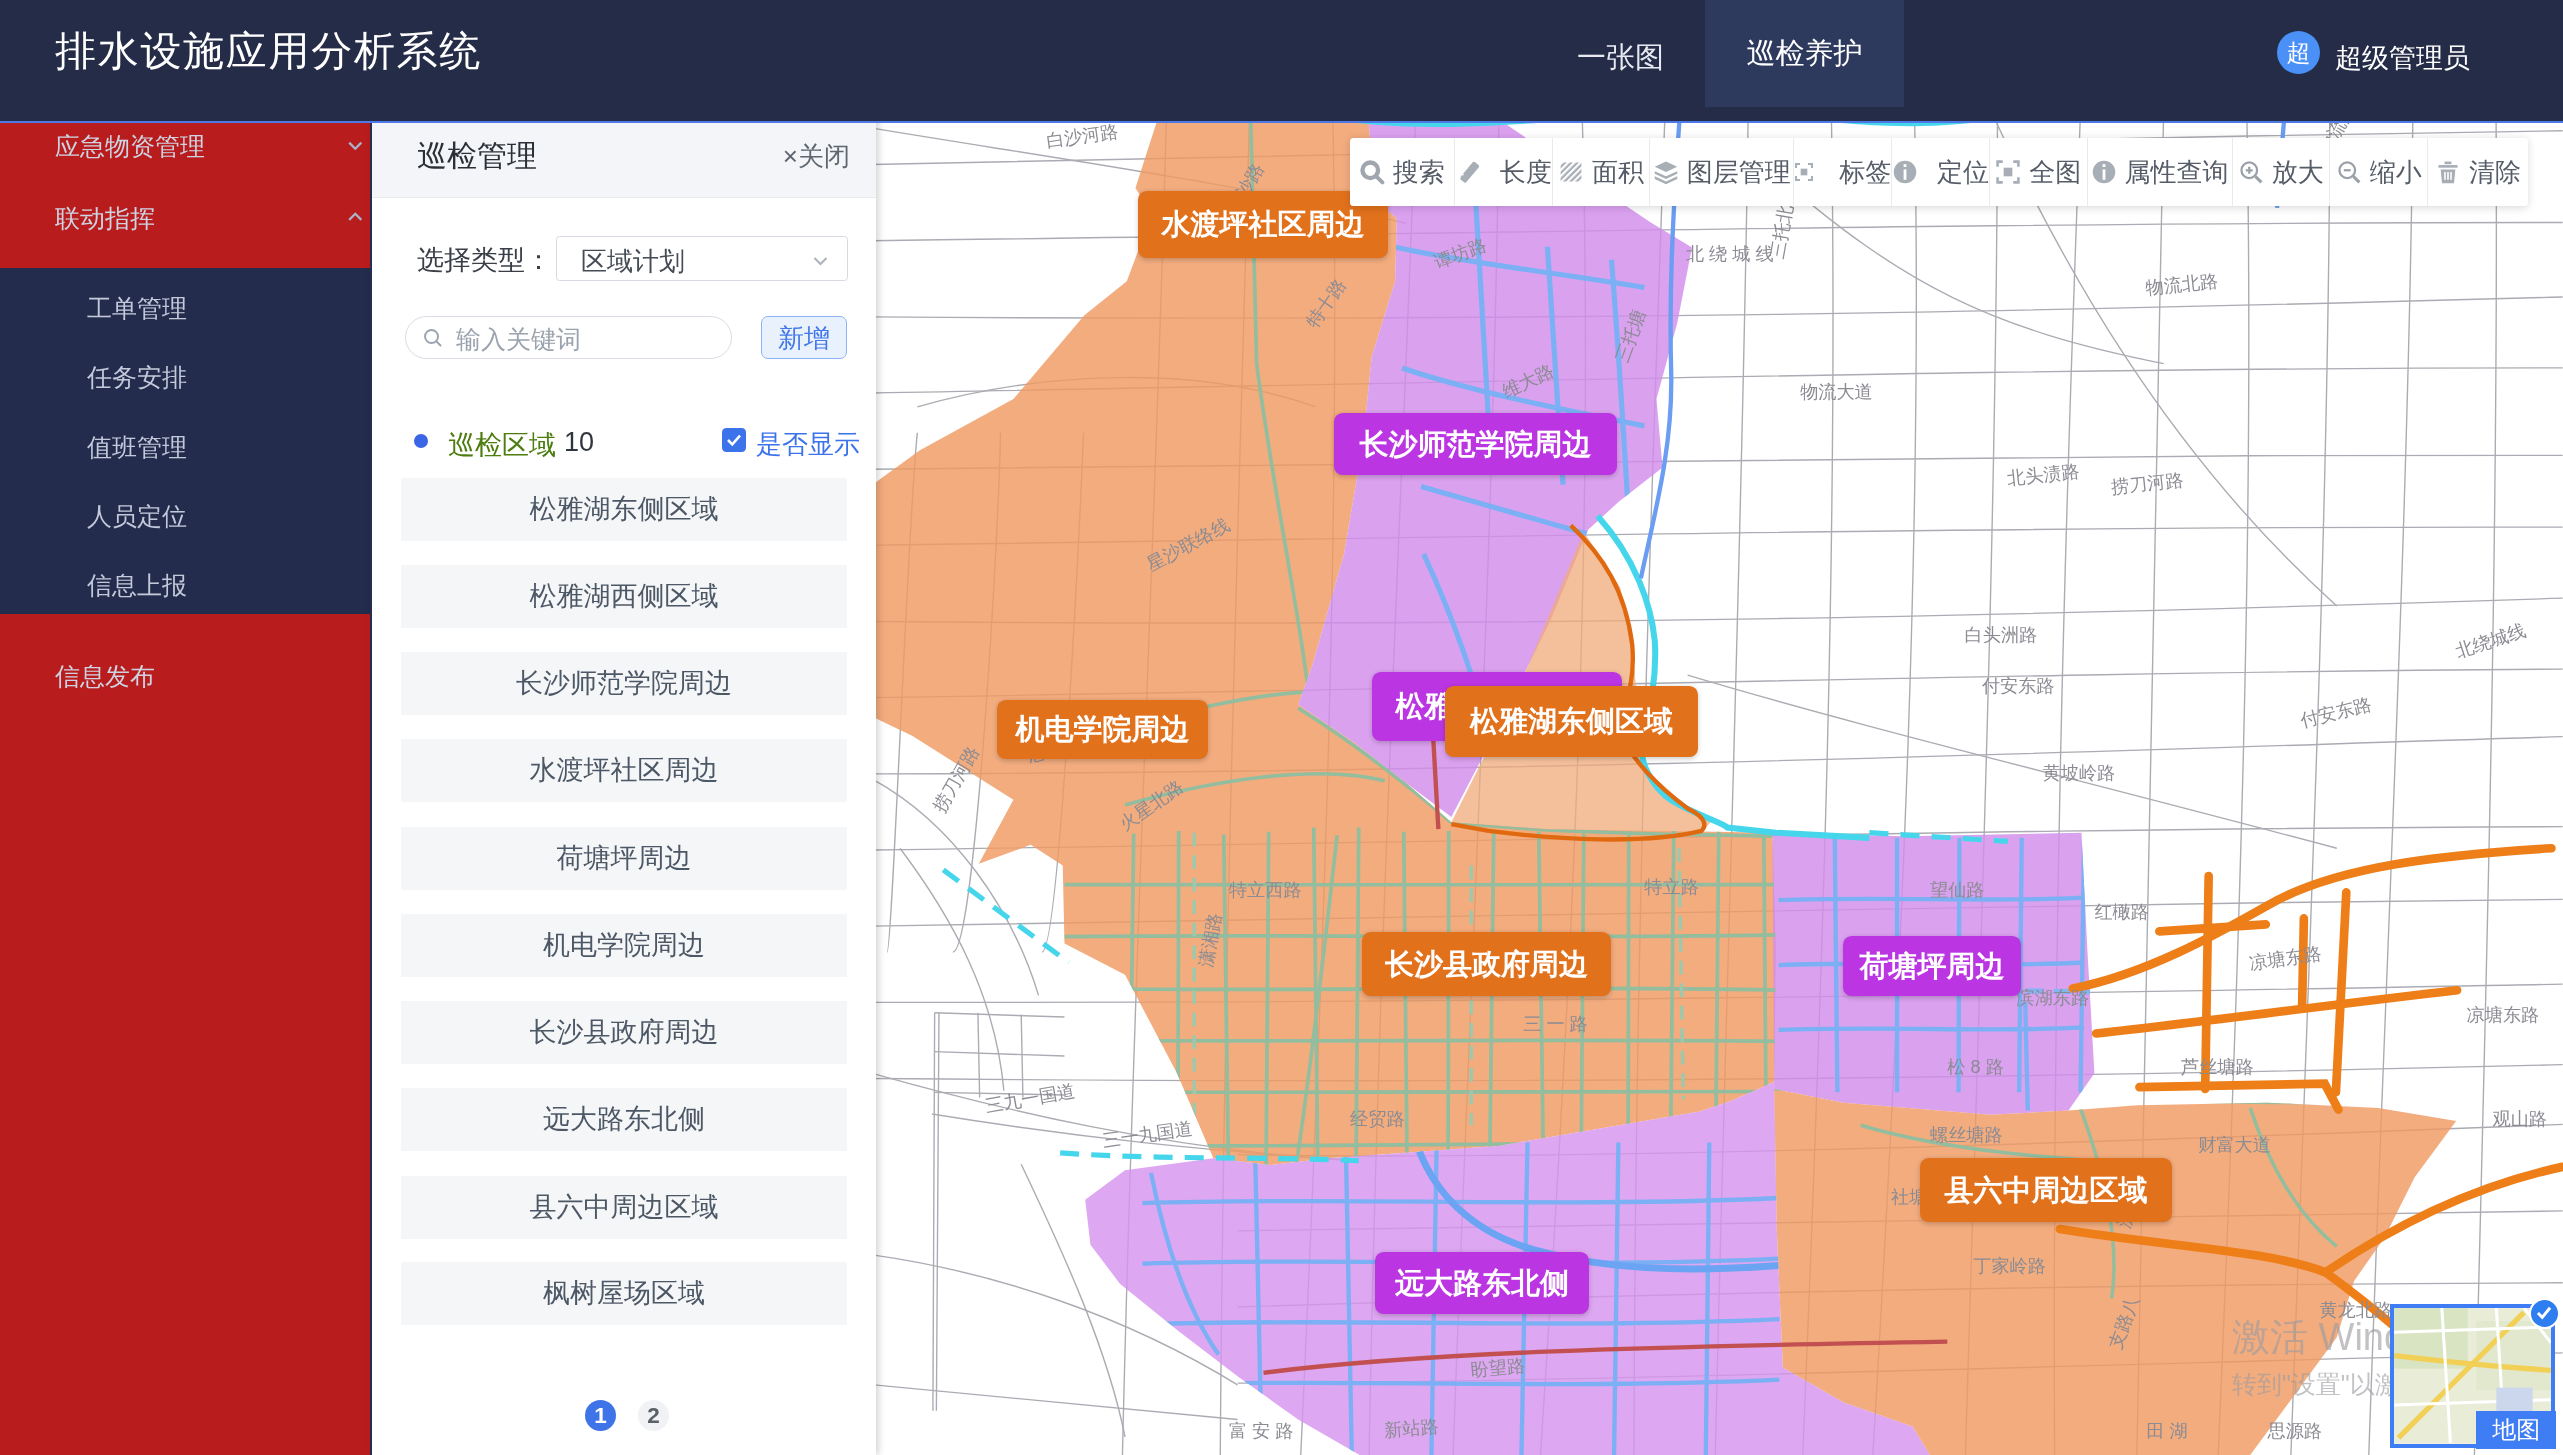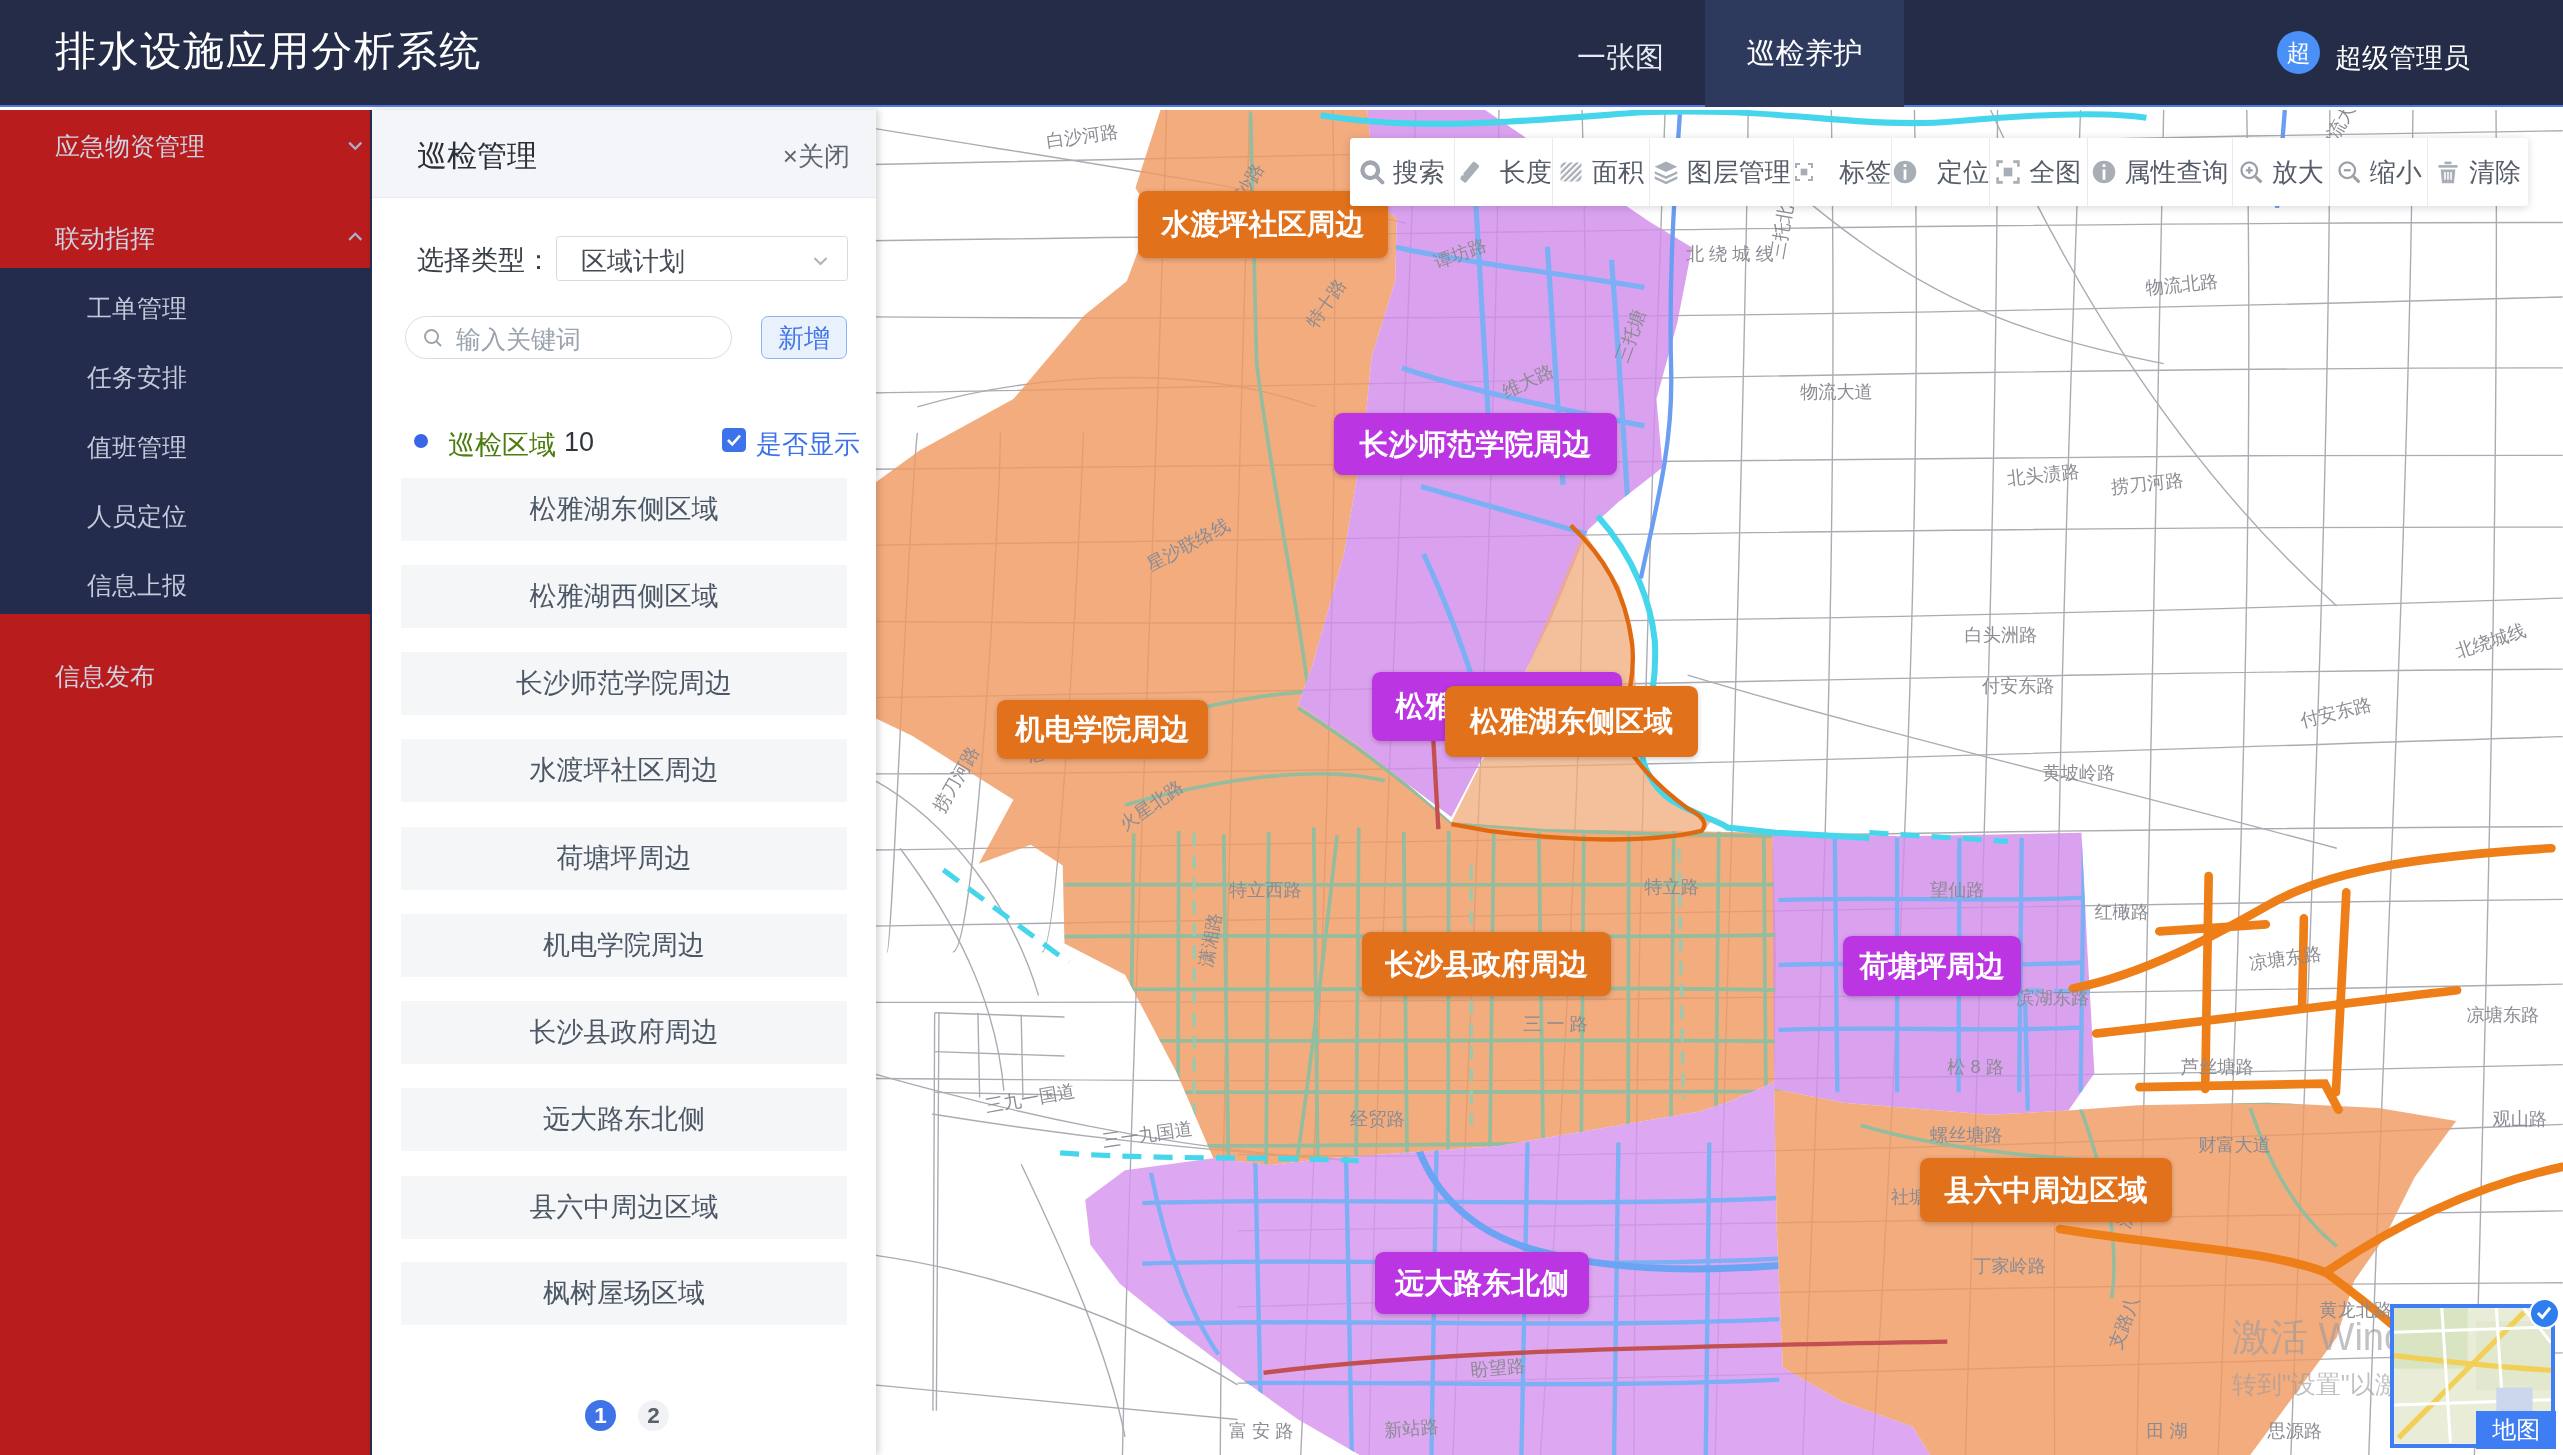--- a/index.html
+++ b/index.html
@@ -3,33 +3,33 @@
 *{margin:0;padding:0;box-sizing:border-box}
 html,body{width:2563px;height:1455px;overflow:hidden;font-family:"Liberation Sans",sans-serif;background:#fff}
 .sitem{position:absolute;left:55px;width:294px;font-size:25px;color:#cdd3e2}
 .chev{position:absolute;right:-17.3px;top:3.5px}
 .subitem{position:absolute;left:87px;font-size:25px;color:#c3c9da}
 .pitem{position:absolute;left:29px;width:446px;height:63px;background:#f5f6f8;text-align:center;line-height:63px;font-size:27px;color:#4d5866}
 .mlabel{position:absolute;border-radius:8.7px;color:#fff;text-align:center;font-family:"Liberation Serif",serif;font-weight:bold;font-size:29px;letter-spacing:0px;z-index:10;box-shadow:0 1.7px 5.2px rgba(0,0,0,.2)}
 </style></head>
 <body>
 
-<div style="position:absolute;left:0;top:0;width:2563px;height:107px;background:#242c47;border-bottom:2.6px solid #4d78e8;z-index:40">
+<div style="position:absolute;left:0;top:0;width:2563px;height:123px;background:#242c47;border-bottom:2.6px solid #4d78e8;z-index:40">
  <span style="position:absolute;left:55px;top:24px;font-size:41px;color:#fff;letter-spacing:1.7px">排水设施应用分析系统</span>
  <span style="position:absolute;left:1577px;top:38px;font-size:29px;color:#e7eaf2">一张图</span>
  <div style="position:absolute;left:1705px;top:0;width:199px;height:107px;background:#2d3a5e;text-align:center;line-height:107px;font-size:29px;color:#fff">巡检养护</div>
  <div style="position:absolute;left:2277px;top:31px;width:43px;height:43px;border-radius:50%;background:#4a90f7;color:#fff;font-size:24px;text-align:center;line-height:43px">超</div>
  <span style="position:absolute;left:2335px;top:40px;font-size:27px;color:#fff">超级管理员</span>
 </div>
 
 <div style="position:absolute;left:0;top:110px;width:370px;height:1345px;background:#b91c1c">
  <div class="sitem" style="top:20px">应急物资管理<span class="chev"><svg width="22.5" height="22.5" viewBox="0 0 26 26" fill="none" stroke="#aab2c8" stroke-width="2.6">
           <path d="M6 10 L13 17 L20 10"></path>
         </svg></span></div>
- <div class="sitem" style="top:112px">联动指挥<span class="chev"><svg width="22.5" height="22.5" viewBox="0 0 26 26" fill="none" stroke="#aab2c8" stroke-width="2.6">
+ <div class="sitem" style="top:92px">联动指挥<span class="chev"><svg width="22.5" height="22.5" viewBox="0 0 26 26" fill="none" stroke="#aab2c8" stroke-width="2.6">
           <path d="M6 16 L13 9 L20 16"></path>
         </svg></span></div>
  <div style="position:absolute;top:158px;left:0;width:100%;height:346px;background:#232c4c">
    <div class="subitem" style="top:24px">工单管理</div>
    <div class="subitem" style="top:93px">任务安排</div>
    <div class="subitem" style="top:163px">值班管理</div>
    <div class="subitem" style="top:232px">人员定位</div>
    <div class="subitem" style="top:301px">信息上报</div>
  </div>
  <div class="sitem" style="top:550px">信息发布</div>

